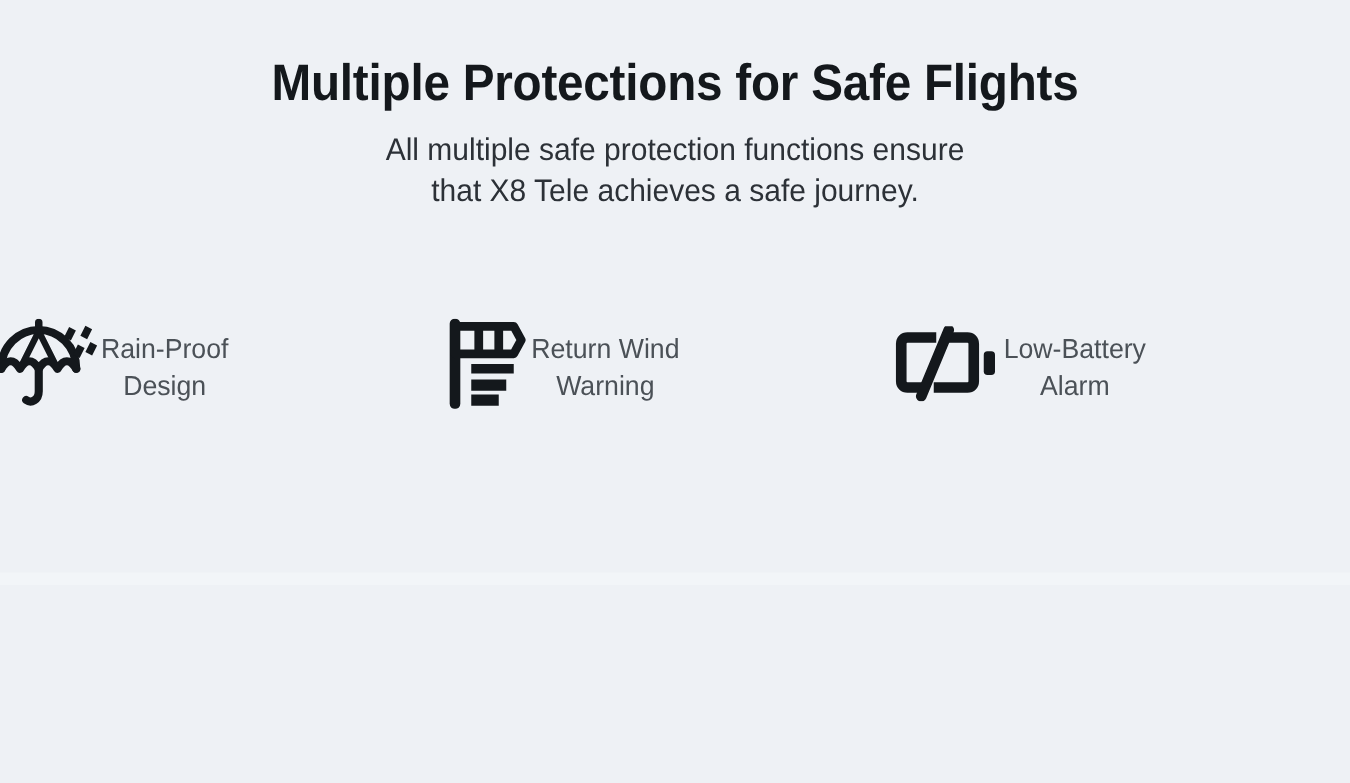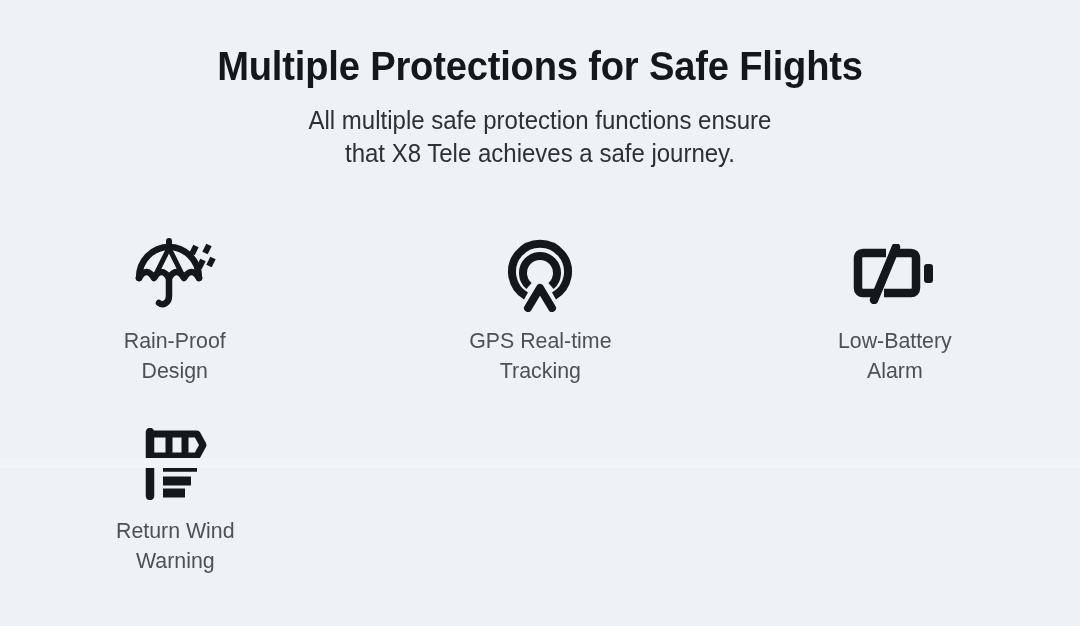--- a/index.html
+++ b/index.html
@@ -68,23 +68,23 @@
     position: absolute;
     top: 196px;
     left: 0;
     width: 1080px;
     display: grid;
     grid-template-columns: repeat(3, 1fr);
     grid-template-rows: 190px 190px;
   }
   .feature {
     display: flex;
-    flex-direction: column;
+    flex-direction: row;
     align-items: center;
-    justify-content: flex-end;
+    justify-content: flex-start;
   }
   .feature-icon {
     height: 92px;
     display: flex;
     align-items: center;
     justify-content: center;
   }
   .feature-icon svg {
     display: block;
   }
@@ -145,55 +145,20 @@
           <path d="M80 20 L76 28" stroke="#14181c" stroke-width="6" stroke-linecap="butt"></path>
         </svg>
       </div>
       <div class="feature-label" style="color: rgb(75, 81, 87);">
         <span class="lbl-line">Rain-Proof</span>
         <span class="lbl-line">Design</span>
       </div>
     </div>
 
 
-    <div class="feature c2">
-      <div class="feature-icon">
-        <svg width="72" height="76" viewBox="0 0 72 76" fill="none" xmlns="http://www.w3.org/2000/svg">
-
-          <path d="M22 60 A28 28 0 1 1 50 60" stroke="#14181c" stroke-width="8" stroke-linecap="butt" fill="none"></path>
-
-          <path d="M25 50 A17 17 0 1 1 47 50" stroke="#14181c" stroke-width="8" stroke-linecap="butt" fill="none"></path>
-
-          <path d="M24 72 L36 52 L48 72" stroke="#14181c" stroke-width="8" stroke-linecap="round" stroke-linejoin="round" fill="none"></path>
-        </svg>
-      </div>
-      <div class="feature-label" style="color: rgb(75, 81, 87);">
-        <span class="lbl-line">GPS Real-time</span>
-        <span class="lbl-line">Tracking</span>
-      </div>
-    </div>
-
-    <div class="feature c3">
-      <div class="feature-icon">
-        <svg width="86" height="60" viewBox="0 0 86 60" fill="none" xmlns="http://www.w3.org/2000/svg">
-
-          <path d="M34 9 L11 9 C8 9 6 11 6 14 L6 44 C6 47 8 49 11 49 L23 49" stroke="#14181c" stroke-width="8.5" stroke-linecap="butt" stroke-linejoin="round" fill="none"></path>
-
-          <path d="M40 9 L59 9 C62 9 64 11 64 14 L64 44 C64 47 62 49 59 49 L32 49" stroke="#14181c" stroke-width="8.5" stroke-linecap="butt" stroke-linejoin="round" fill="none"></path>
-
-          <rect x="72" y="20" width="9" height="19" rx="3" fill="#14181c"></rect>
-
-          <path d="M44 3 L22 56" stroke="#14181c" stroke-width="8.5" stroke-linecap="round"></path>
-        </svg>
-      </div>
-      <div class="feature-label" style="color: rgb(75, 81, 87);">
-        <span class="lbl-line">Low-Battery</span>
-        <span class="lbl-line">Alarm</span>
-      </div>
-    </div>
 
     <div class="feature c4">
       <div class="feature-icon">
         <svg width="68" height="72" viewBox="0 0 68 72" fill="none" xmlns="http://www.w3.org/2000/svg">
 
           <path d="M9 4 L9 68" stroke="#14181c" stroke-width="8.5" stroke-linecap="round"></path>
 
           <path d="M9 6 L56 6 L62 17 L56 28 L9 28 Z" stroke="#14181c" stroke-width="7" stroke-linejoin="round" fill="none"></path>
 
           <path d="M28 8 L28 26" stroke="#14181c" stroke-width="7" stroke-linecap="butt"></path>
@@ -203,17 +168,36 @@
           <path d="M22 53 L50 53" stroke="#14181c" stroke-width="9" stroke-linecap="butt"></path>
           <path d="M22 65 L44 65" stroke="#14181c" stroke-width="9" stroke-linecap="butt"></path>
         </svg>
       </div>
       <div class="feature-label" style="color: rgb(75, 81, 87);">
         <span class="lbl-line">Return Wind</span>
         <span class="lbl-line">Warning</span>
       </div>
     </div>
 
+    <div class="feature c3">
+      <div class="feature-icon">
+        <svg width="86" height="60" viewBox="0 0 86 60" fill="none" xmlns="http://www.w3.org/2000/svg">
+
+          <path d="M34 9 L11 9 C8 9 6 11 6 14 L6 44 C6 47 8 49 11 49 L23 49" stroke="#14181c" stroke-width="8.5" stroke-linecap="butt" stroke-linejoin="round" fill="none"></path>
+
+          <path d="M40 9 L59 9 C62 9 64 11 64 14 L64 44 C64 47 62 49 59 49 L32 49" stroke="#14181c" stroke-width="8.5" stroke-linecap="butt" stroke-linejoin="round" fill="none"></path>
+
+          <rect x="72" y="20" width="9" height="19" rx="3" fill="#14181c"></rect>
+
+          <path d="M44 3 L22 56" stroke="#14181c" stroke-width="8.5" stroke-linecap="round"></path>
+        </svg>
+      </div>
+      <div class="feature-label" style="color: rgb(75, 81, 87);">
+        <span class="lbl-line">Low-Battery</span>
+        <span class="lbl-line">Alarm</span>
+      </div>
+    </div>
+
 
   </div>
 
   <div class="bottom-band"></div>
 </div>
 
 </body></html>

